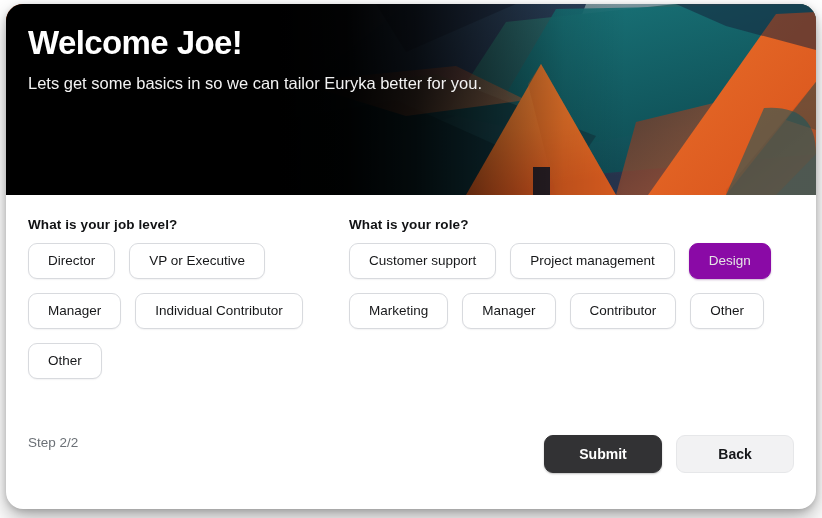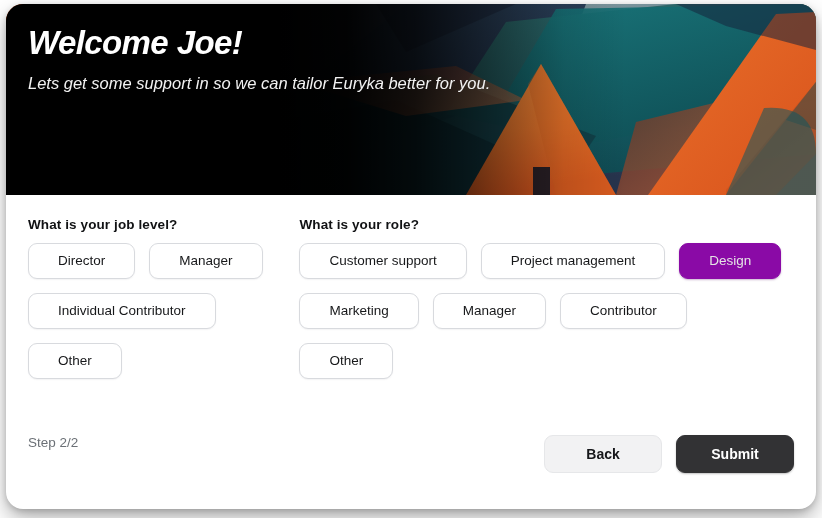--- a/index.html
+++ b/index.html
@@ -37,21 +37,20 @@
   }
 
   
   .hero {
     position: relative;
     width: 100%;
     height: 191px;
     background: #c2410c;
     overflow: hidden;
     flex: none;
-    font-style: italic;
   }
 
   .hero-art {
     position: absolute;
     right: 0;
     top: 0;
     width: 560px;
     height: 191px;
     overflow: hidden;
   }
@@ -111,21 +110,21 @@
   }
 
   .chip-row {
     display: flex;
     flex-wrap: wrap;
     gap: 14px 14px;
   }
 
   .chip {
     height: 36px;
-    padding: 0 29px;
+    padding: 0 19px;
     border: 1px solid #d8dade;
     border-radius: 9px;
     background: #ffffff;
     color: #17181a;
     font-family: "Liberation Sans", sans-serif;
     font-size: 13.5px;
     line-height: 34px;
     text-align: center;
     cursor: pointer;
     white-space: nowrap;
@@ -244,30 +243,31 @@
           <rect x="277" y="163" width="17" height="30" fill="#2A2026"></rect>
           <path d="M120 0 L260 0 L150 48 Z" fill="#1E2A3F" opacity="0.6"></path>
           <path d="M420 0 L560 0 L560 46 L470 22 Z" fill="#16243D" opacity="0.55"></path>
         </svg>
       </div>
 
       <div class="hero-fade"></div>
 
       <div class="hero-text">
         <div class="hero-title">Welcome Joe!</div>
-        <div class="hero-sub">Lets get some support in so we can tailor Euryka better for you.</div>
+        <div class="hero-sub">Lets get some basics in so we can tailor Euryka better for you.</div>
       </div>
     </div>
 
     <div class="body">
 
       <div>
         <div class="question">What is your job level?</div>
         <div class="chip-row" id="job-level-row">
             <button class="chip">Director</button>
+            <button class="chip">VP or Executive</button>
             <button class="chip">Manager</button>
             <button class="chip">Individual Contributor</button>
             <button class="chip">Other</button>
           </div>
       </div>
 
       <div class="section-gap"></div>
 
       <div>
         <div class="question">What is your role?</div>
@@ -280,19 +280,19 @@
             <button class="chip">Contributor</button>
             <button class="chip">Other</button>
           </div>
       </div>
 
     </div>
 
     <div class="footer">
       <div class="step">Step 2/2</div>
       <div class="footer-actions">
+        <button class="btn btn-submit">Submit</button>
         <button class="btn btn-back">Back</button>
-        <button class="btn btn-submit">Submit</button>
       </div>
     </div>
 
   </div>
 </div>
 
 </body></html>

